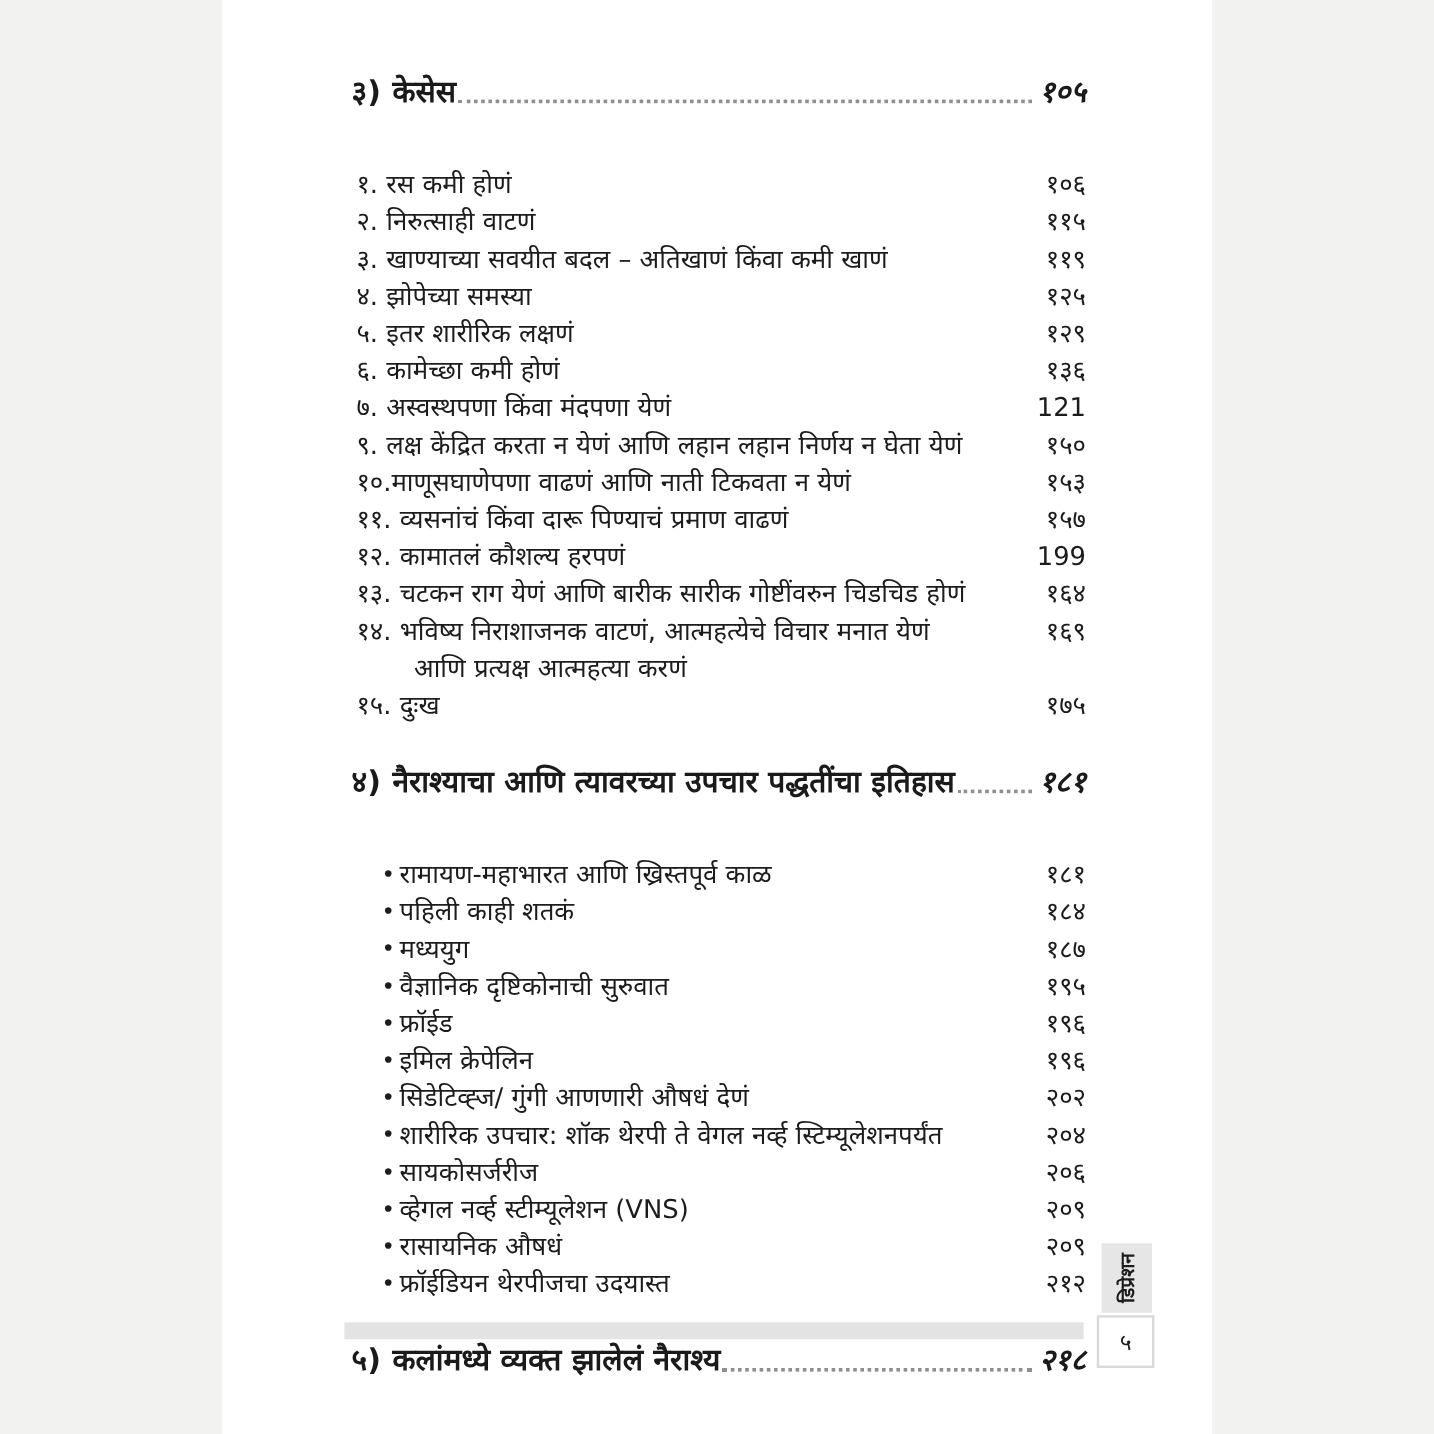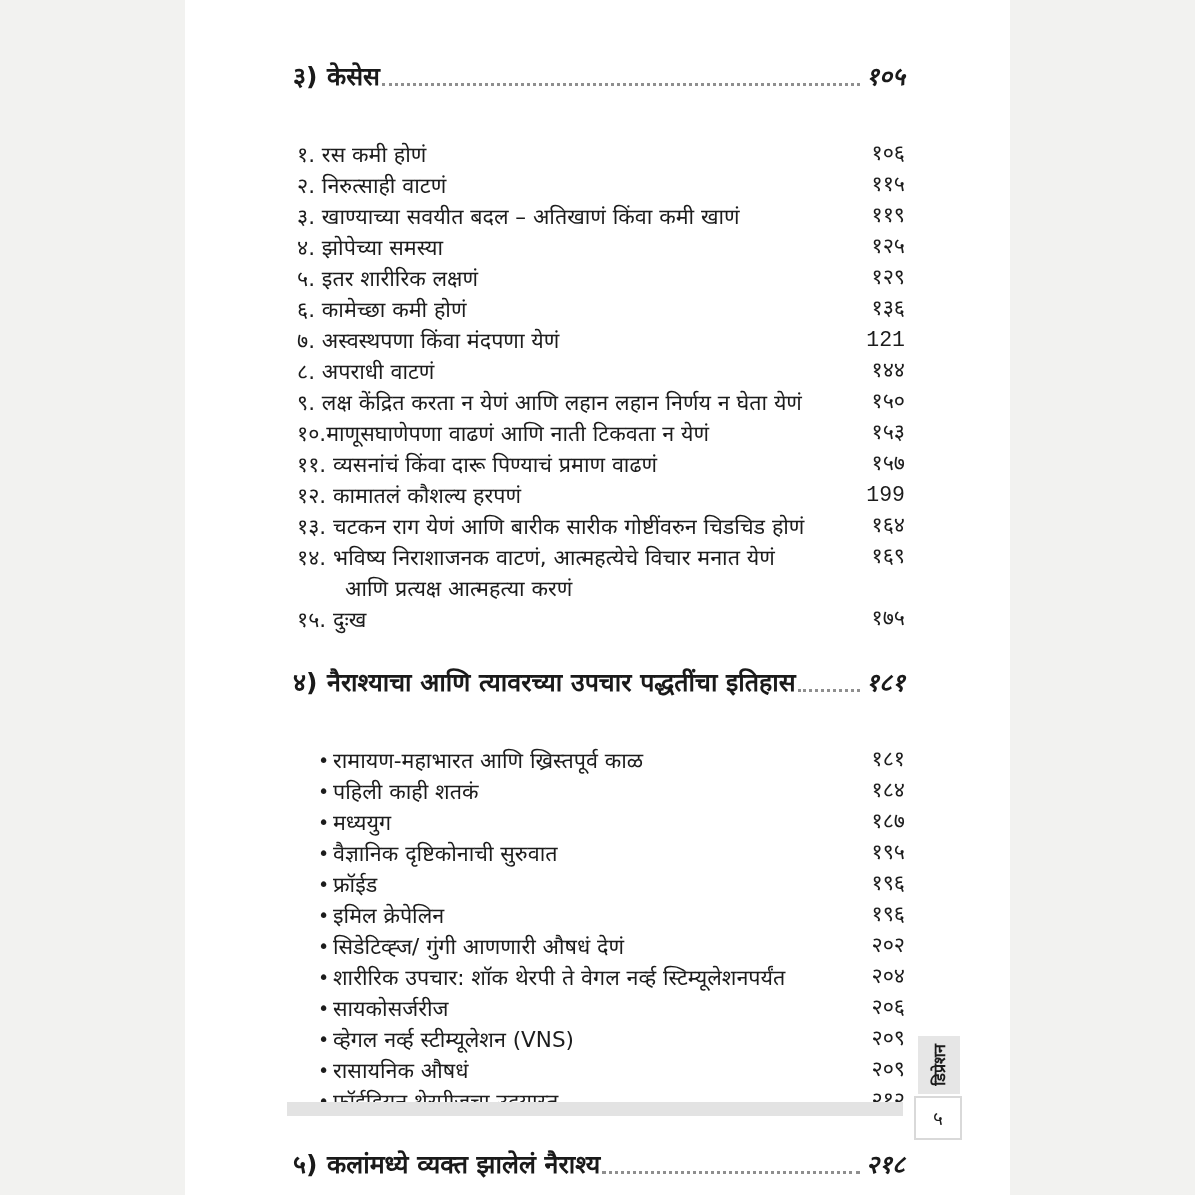--- a/index.html
+++ b/index.html
@@ -61,21 +61,21 @@
   .item-label { padding-left: 4px; }
   .item-label .line1 { display: block; }
   .item-label .line2 { display: block; padding-left: 48px; }
   .bullet {
     flex: 0 0 15px;
     margin-left: 25px;
     font-size: 19px;
   }
   .bulleted .item-label { padding-left: 0; }
   .spacer { flex: 1 1 auto; }
-  .item-page { white-space: nowrap; font-family: Liberation Mono, monospace; }
+  .item-page { white-space: nowrap; }
   .bottom-bar {
     position: absolute;
     left: 102px;
     top: 1102px;
     width: 616px;
     height: 14px;
     background: #e3e3e3;
   }
   .side-tab-label {
     position: absolute;
@@ -170,27 +170,20 @@
             </div>
             <div class="item-row">
               <span class="item-label">
                 <span class="line1">७. अस्वस्थपणा किंवा मंदपणा येणं</span>
               </span>
               <span class="spacer"></span>
               <span class="item-page">121</span>
             </div>
             <div class="item-row">
               <span class="item-label">
-                <span class="line1">८. अपराधी वाटणं</span>
-              </span>
-              <span class="spacer"></span>
-              <span class="item-page">१४४</span>
-            </div>
-            <div class="item-row">
-              <span class="item-label">
                 <span class="line1">९. लक्ष केंद्रित करता न येणं आणि लहान लहान निर्णय न घेता येणं</span>
               </span>
               <span class="spacer"></span>
               <span class="item-page">१५०</span>
             </div>
             <div class="item-row">
               <span class="item-label">
                 <span class="line1">१०.माणूसघाणेपणा वाढणं आणि नाती टिकवता न येणं</span>
               </span>
               <span class="spacer"></span>

